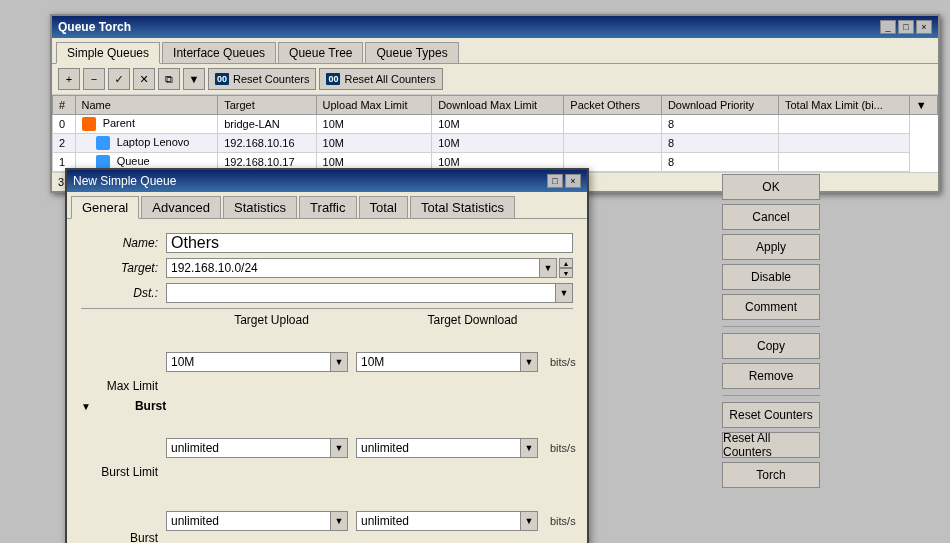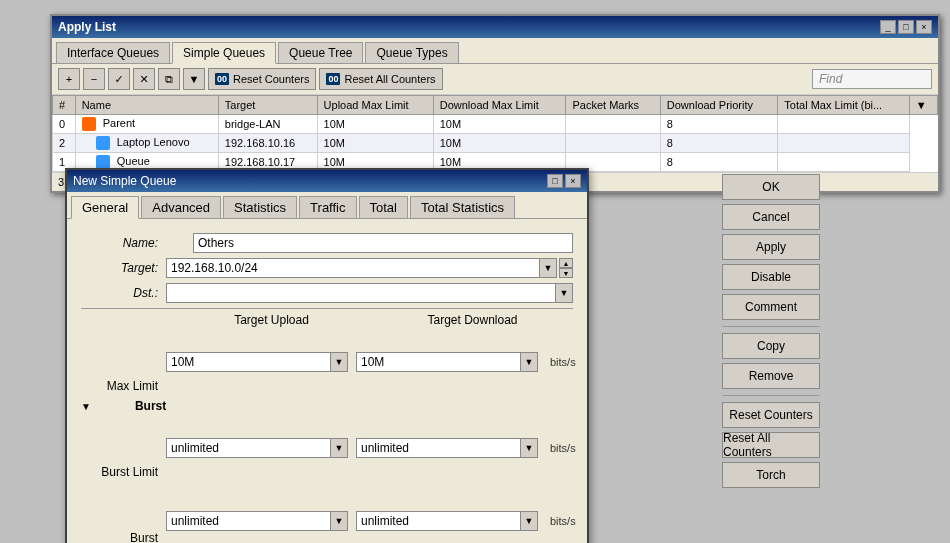--- a/index.html
+++ b/index.html
@@ -250,22 +250,21 @@
       flex-shrink: 0;
       font-style: italic;
     }
 
     .form-input {
       flex: 1;
       height: 20px;
       border: 1px solid #888;
       padding: 1px 4px;
       background: white;
-      font-size: 12px;
-      margin-left: 27px;
+      font-size: 16px;
     }
 
     .form-input-with-btn {
       display: flex;
       flex: 1;
     }
 
     .form-input-with-btn input {
       flex: 1;
       height: 20px;
@@ -418,63 +417,62 @@
       border-top: 1px solid #999;
       margin: 2px 0;
     }
   </style>
 </head>
 <body>
 
 <div class="main-window">
 
   <div class="main-title-bar">
-    <span class="title-text">Apply List</span>
+    <span class="title-text">Queue Torch</span>
     <div class="title-controls">
       <div class="title-btn">_</div>
       <div class="title-btn">□</div>
       <div class="title-btn">×</div>
     </div>
   </div>
 
   <div class="tabs-bar">
+    <div class="tab active">Simple Queues</div>
     <div class="tab">Interface Queues</div>
-    <div class="tab active">Simple Queues</div>
     <div class="tab">Queue Tree</div>
     <div class="tab">Queue Types</div>
   </div>
 
   <div class="toolbar">
     <div class="toolbar-btn">+</div>
     <div class="toolbar-btn">−</div>
     <div class="toolbar-btn">✓</div>
     <div class="toolbar-btn">✕</div>
     <div class="toolbar-btn">⧉</div>
     <div class="toolbar-btn">▼</div>
     <div class="toolbar-btn-text">
       <span class="counter-icon">00</span>
       <span>Reset Counters</span>
     </div>
     <div class="toolbar-btn-text">
       <span class="counter-icon">00</span>
       <span>Reset All Counters</span>
     </div>
-    <div class="find-box">Find</div>
   </div>
 
   <div>
     <table class="queue-table">
       <thead>
         <tr>
           <th>#</th>
           <th>Name</th>
           <th>Target</th>
           <th>Upload Max Limit</th>
           <th>Download Max Limit</th>
-          <th>Packet Marks</th>
+          <th>Packet Others</th>
           <th>Download Priority</th>
           <th>Total Max Limit (bi...</th>
           <th>▼</th>
         </tr>
       </thead>
       <tbody>
         <tr>
           <td>0</td>
           <td>
             <span class="row-icon parent-icon"></span>

